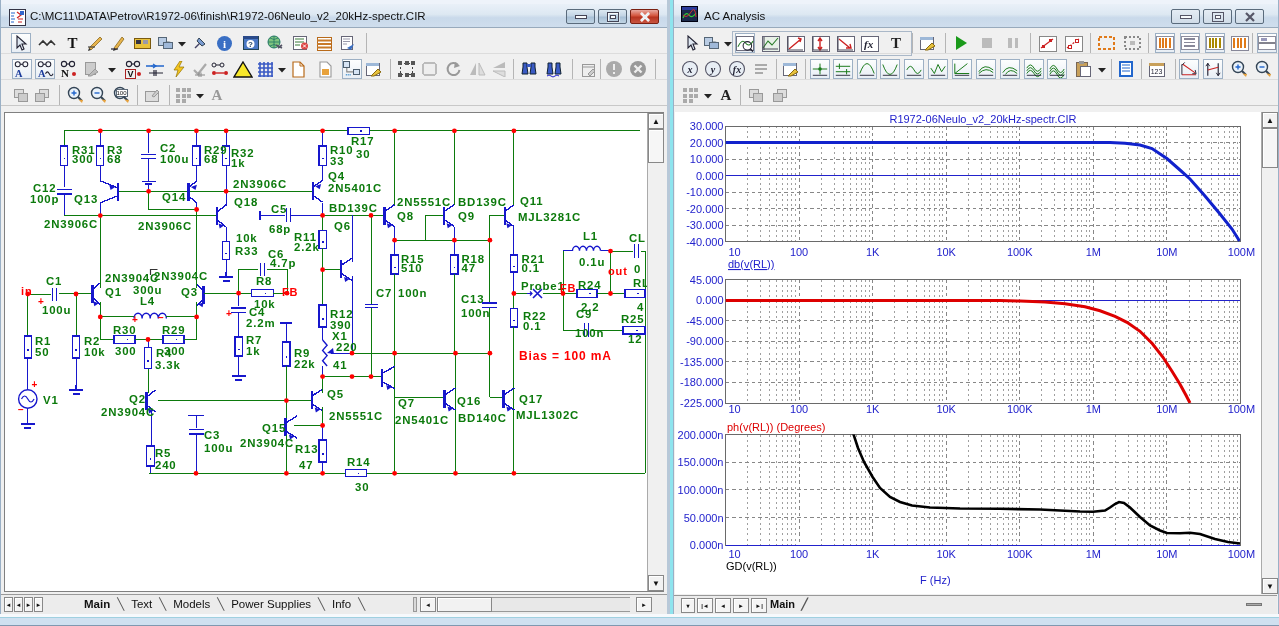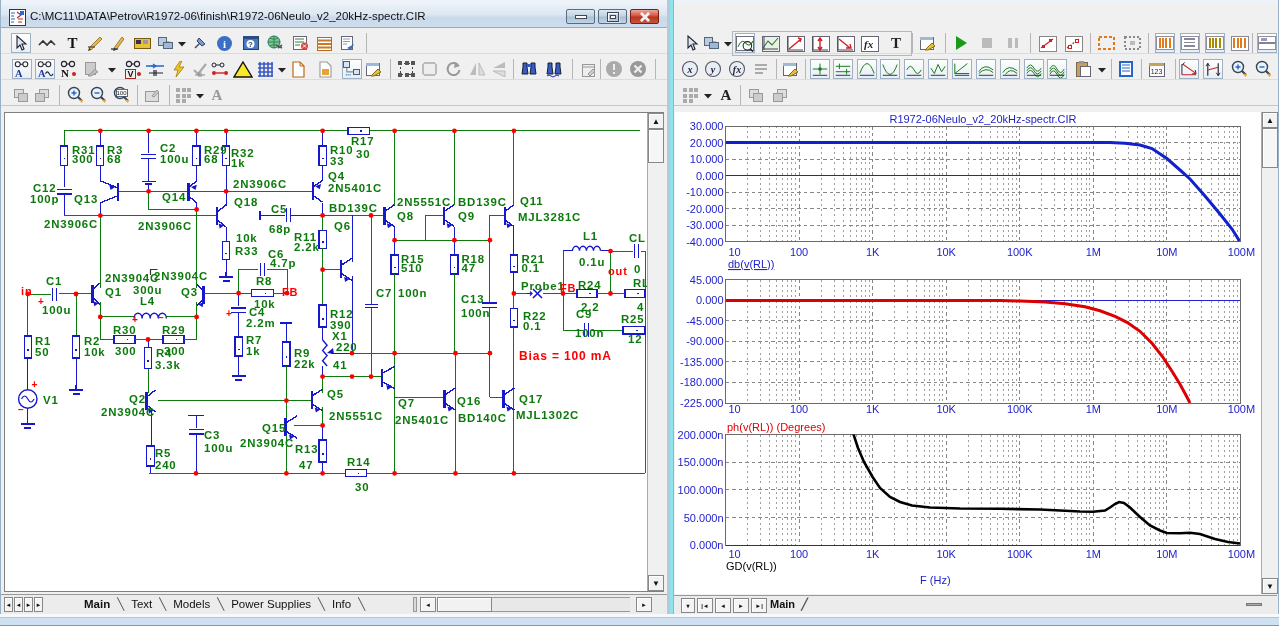--- a/index.html
+++ b/index.html
@@ -532,20 +532,45 @@
     <div style="position:absolute;left:77px;top:597px;height:16px;font-size:11.5px;color:#111;white-space:nowrap"><span style="font-weight:bold;padding:0 7px;">Main</span><span style="color:#555">╲</span><span style="font-weight:normal;padding:0 7px;">Text</span><span style="color:#555">╲</span><span style="font-weight:normal;padding:0 7px;">Models</span><span style="color:#555">╲</span><span style="font-weight:normal;padding:0 7px;">Power Supplies</span><span style="color:#555">╲</span><span style="font-weight:normal;padding:0 7px;">Info</span><span style="color:#555">╲</span></div>
     <div style="position:absolute;left:413px;top:597px;width:4px;height:15px;background:#d8d8d8;border:1px solid #999"></div>
     <div style="position:absolute;left:420px;top:597px;width:16px;height:15px;background:#f4f4f4;border:1px solid #888;box-shadow:inset 1px 1px 0 #fff;font-size:6px;color:#111;text-align:center;line-height:15px;font-weight:bold;overflow:hidden">◄</div>
     <div style="position:absolute;left:437px;top:597px;width:193px;height:15px;background:#e8e8e8;border-top:1px solid #999;border-bottom:1px solid #999"></div>
     <div style="position:absolute;left:437px;top:597px;width:55px;height:15px;background:#f2f2f2;border:1px solid #888;box-shadow:inset 1px 1px 0 #fff"></div>
     <div style="position:absolute;left:636px;top:597px;width:16px;height:15px;background:#f4f4f4;border:1px solid #888;box-shadow:inset 1px 1px 0 #fff;font-size:6px;color:#111;text-align:center;line-height:15px;font-weight:bold;overflow:hidden">►</div>
 </div>
 
 <div class="win" id="rw" style="left:674px;width:605px;height:616px;">
  <div style="position:absolute;left:0;top:0;width:605px;height:4px;background:#eef3fa"></div>
+ <div class="tbar">
+  <svg style="position:absolute;left:7px;top:2px" width="17" height="16" viewBox="0 0 17 16">
+        <rect x="0.5" y="0.5" width="16" height="15" fill="#1a2a4a" stroke="#001"></rect>
+        <rect x="1" y="1" width="15" height="3" fill="#2a3a9a"></rect>
+        <path d="M2 12 Q5 5 8 9 T15 7" stroke="#3c3" stroke-width="1.2" fill="none"></path>
+        <path d="M2 9 Q6 13 10 6 T15 11" stroke="#c33" stroke-width="1" fill="none"></path>
+      </svg>
+  <div class="cap" style="left:30px">AC Analysis</div>
+  <div class="btn" style="left:497px;background:linear-gradient(#e4ecf4 0%,#d0dce8 100%);">
+        <svg class="g" width="13" height="5">
+          <rect x="1" y="1" width="11" height="3" fill="#f8fafc" stroke="#556"></rect>
+        </svg>
+      </div>
+  <div class="btn" style="left:529px;background:linear-gradient(#e4ecf4 0%,#d0dce8 100%);">
+        <svg class="g" width="13" height="11">
+          <rect x="1" y="1" width="11" height="9" fill="none" stroke="#556"></rect>
+          <rect x="4" y="4" width="5" height="3" fill="#f8fafc" stroke="#556"></rect>
+        </svg>
+      </div>
+  <div class="btn" style="left:561px;background:linear-gradient(#e4ecf4 0%,#d0dce8 100%);">
+        <svg class="g" width="12" height="10" viewBox="0 0 12 10">
+          <path d="M2 1 L10 9 M10 1 L2 9" stroke="#556" stroke-width="2.2"></path>
+        </svg>
+      </div>
+ </div>
  <div class="tools">
   <div class="trow" style="top:0"></div>
       <div class="trow" style="top:26px"></div>
       <div class="trow" style="top:52px;border-bottom:1px solid #c8c8c8"></div>
  </div>
  <div style="position:absolute;left:1px;top:112px;width:588px;height:482px;background:#fff"></div>
  <svg style="position:absolute;left:0;top:110px" width="590" height="484" viewBox="674 110 590 484">
       <line x1="747.6" y1="126" x2="747.6" y2="241.9" stroke="#9f9f9f" stroke-width="1" stroke-dasharray="2,3.2"></line>
 <line x1="760.6" y1="126" x2="760.6" y2="241.9" stroke="#9f9f9f" stroke-width="1" stroke-dasharray="2,3.2"></line>
 <line x1="769.8" y1="126" x2="769.8" y2="241.9" stroke="#9f9f9f" stroke-width="1" stroke-dasharray="2,3.2"></line>

